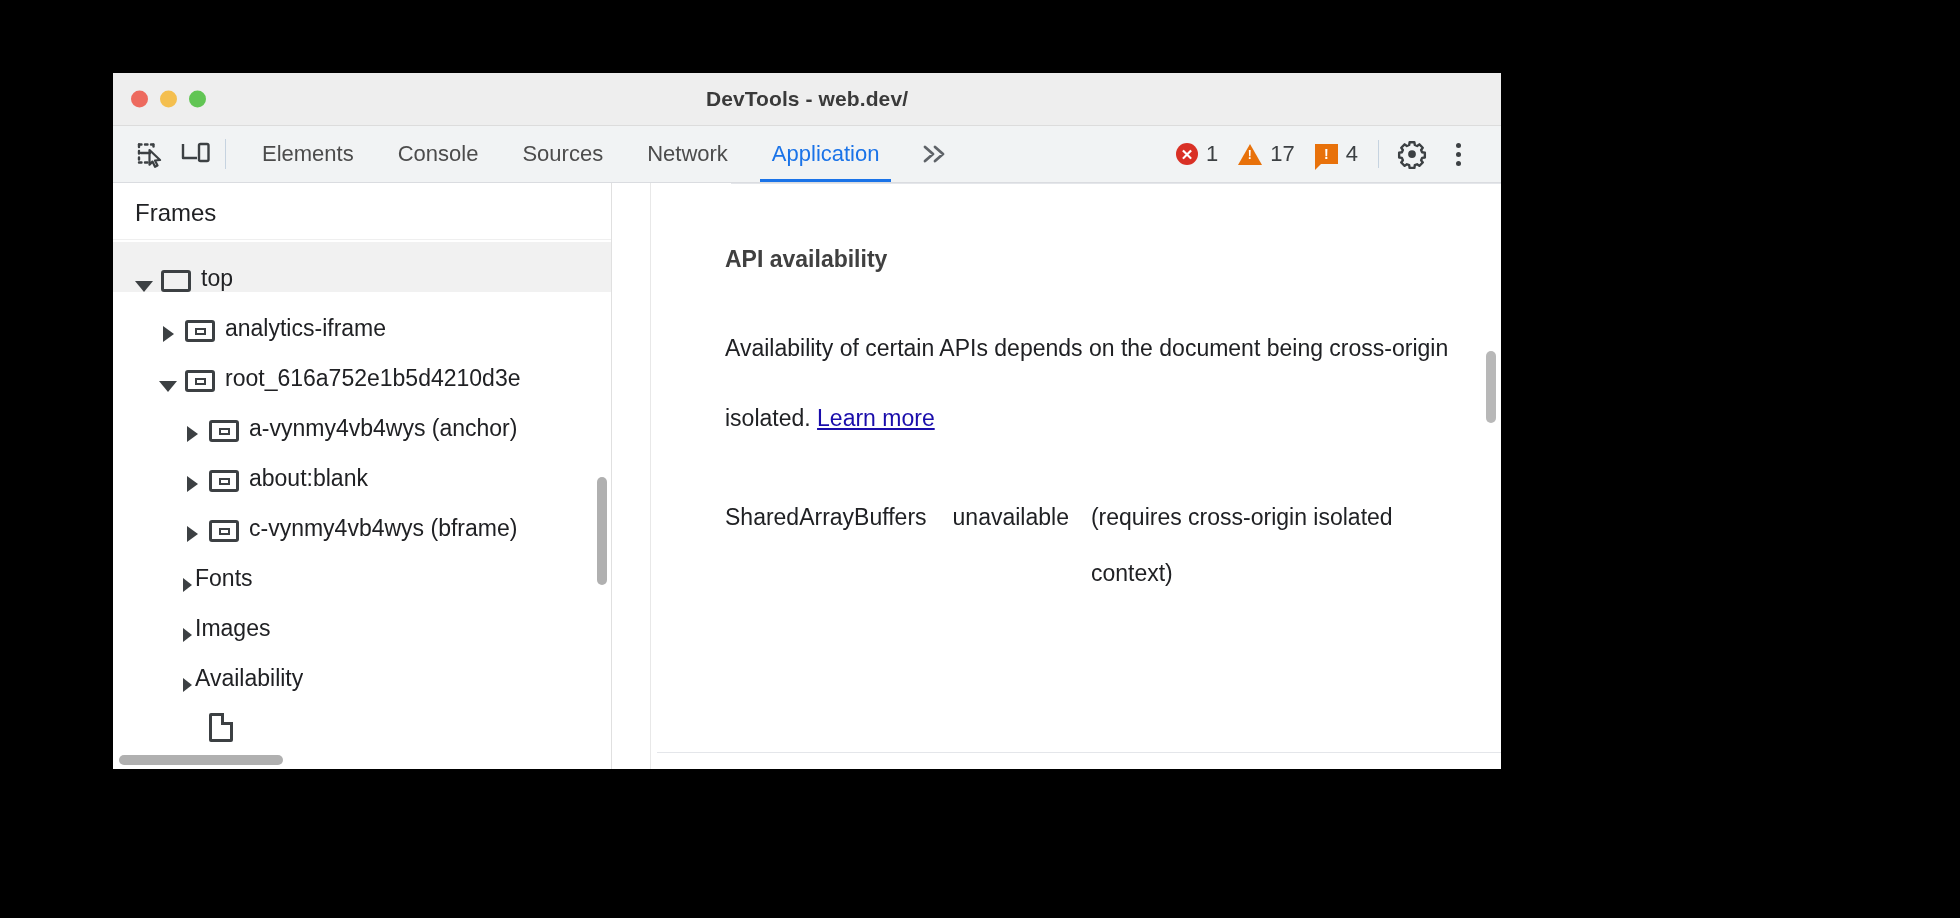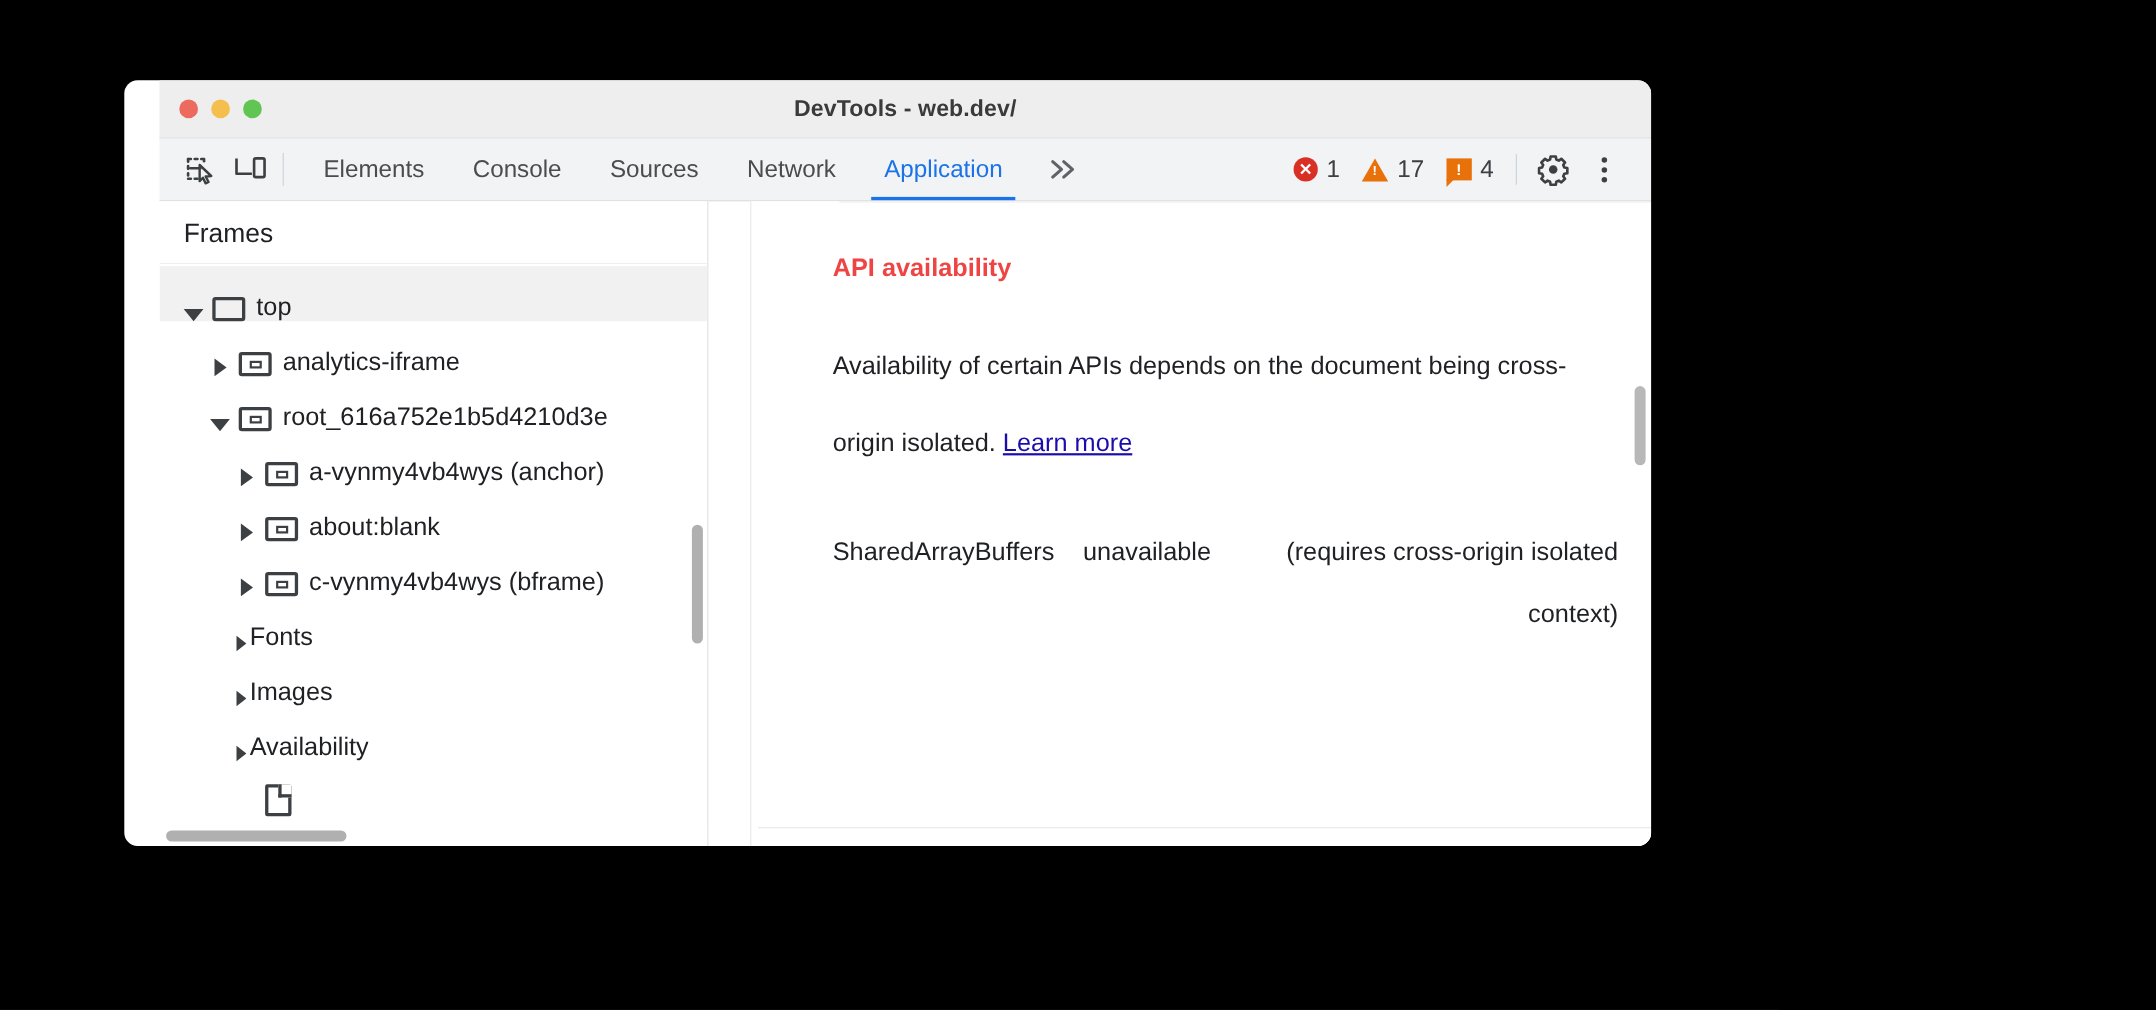--- a/index.html
+++ b/index.html
@@ -9,26 +9,25 @@
     font-family: "Liberation Sans", sans-serif;
     overflow: hidden;
   }
 
   
   .window {
     position: absolute;
     left: 113px; top: 73px;
     width: 1388px; height: 696px;
     background: #ffffff;
-    border-radius: 12px;
+    border-radius: 0;
     overflow: hidden;
     box-shadow: 0 10px 40px rgba(0,0,0,0.45);
     display: flex;
     flex-direction: column;
-    padding-left: 32px;
   }
 
   
   .titlebar {
     position: relative;
     height: 53px;
     flex: 0 0 53px;
     background: #eeeeee;
     border-bottom: 1px solid #dcdcdc;
     display: flex;
@@ -294,22 +293,22 @@
     margin: 0 -30px 0 6px;
   }
   .rule-bottom {
     position: absolute;
     left: 6px; right: 0; bottom: 16px;
     border-top: 1px solid #e4e6ea;
   }
   .section-title {
     font-size: 23px;
     font-weight: bold;
-    color: #ef4444;
-    margin-top: 46px;
+    color: #404040;
+    margin-top: 62px;
   }
   .para {
     margin-top: 40px;
     font-size: 23px;
     line-height: 70px;
     color: #202124;
     max-width: 960px;
   }
   .link {
     color: #1a0dab;
@@ -332,21 +331,21 @@
     text-align: right;
     white-space: nowrap;
     padding-right: 26px !important;
     width: 1px;
   }
   .kv-val {
     white-space: nowrap;
     padding-right: 22px !important;
     width: 1px;
   }
-  .kv-note { color: #202124; text-align: right; }
+  .kv-note { color: #202124; }
 
   
   .main-vscroll {
     position: absolute;
     right: 5px; top: 168px;
     width: 10px; height: 72px;
     background: #b8b8b8;
     border-radius: 6px;
     cursor: pointer;
   }

